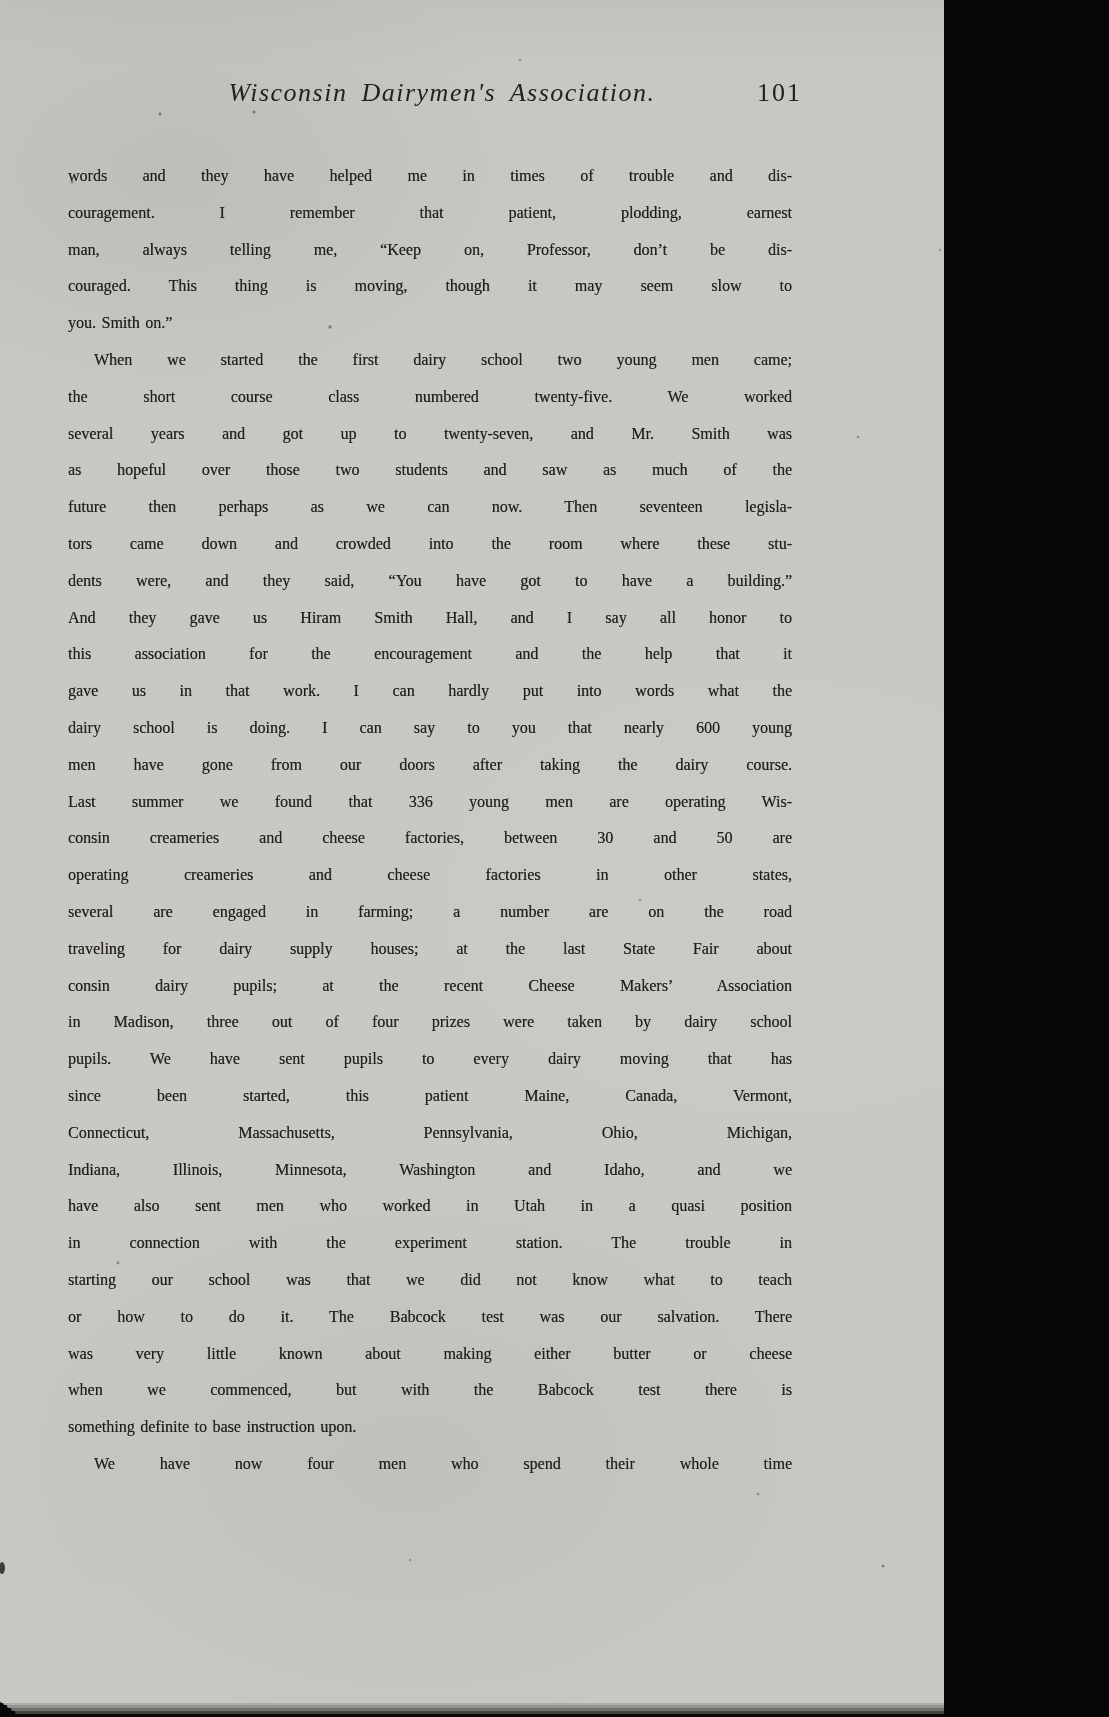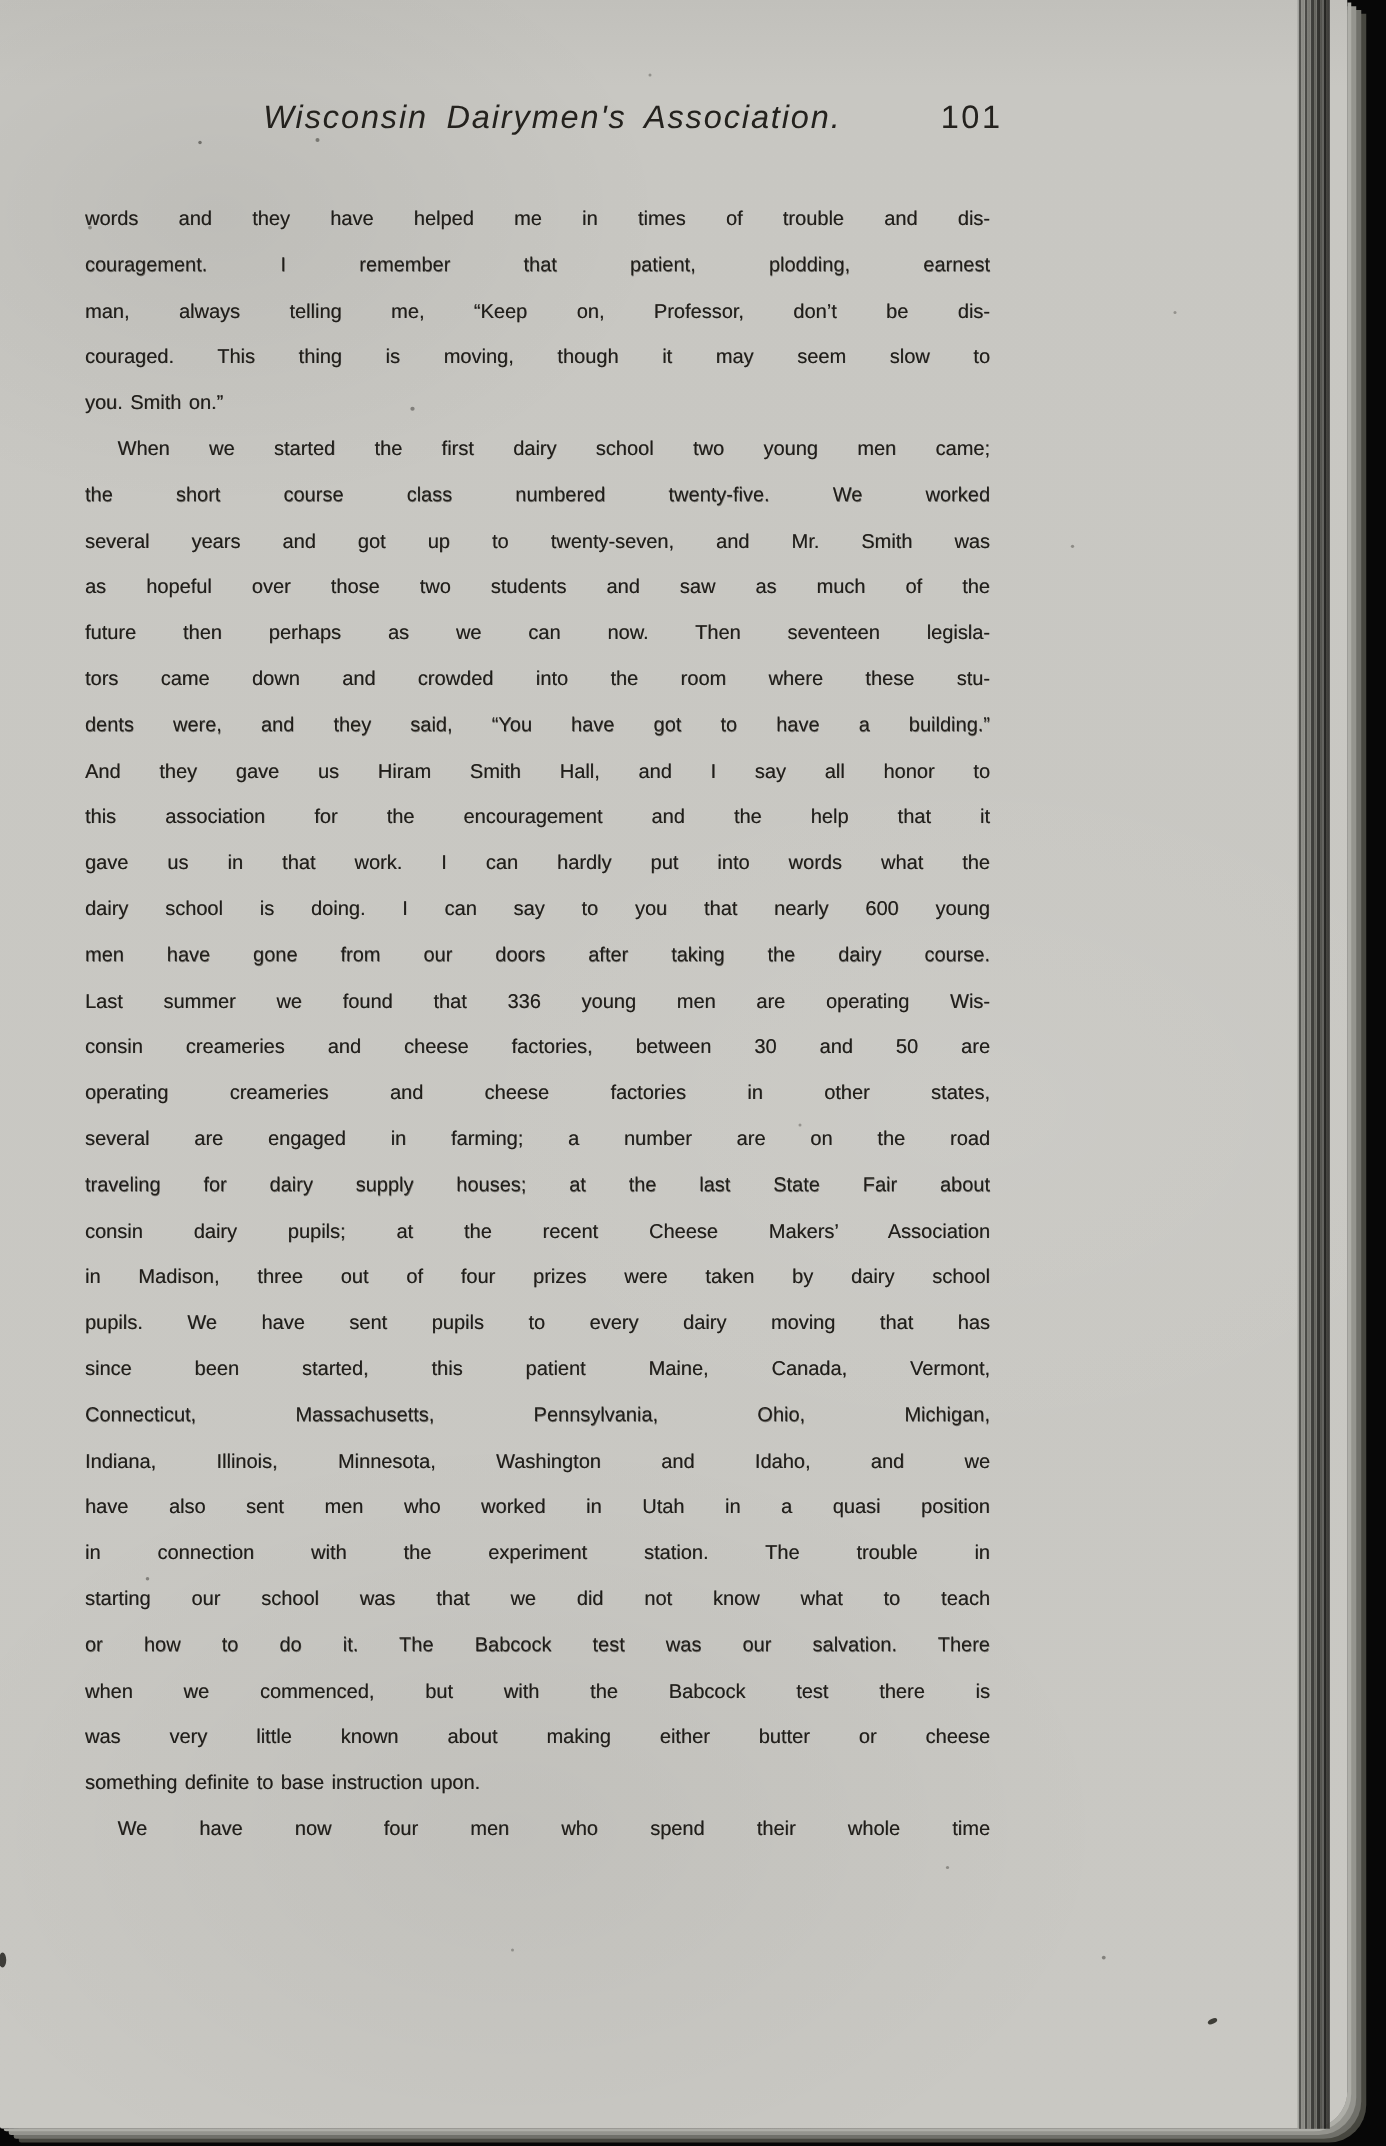--- a/index.html
+++ b/index.html
@@ -2,25 +2,25 @@
 <html><head>
 <meta charset="utf-8">
 <style>
   html, body {
     margin: 0;
     padding: 0;
     background: #060606;
   }
   .canvas {
     position: relative;
-    width: 1109px;
+    width: 944px;
     height: 1717px;
     overflow: hidden;
     background: #070707;
-    font-family: Liberation Sans, sans-serif;
+    font-family: Liberation Serif, serif;
   }
   
   .paper {
     position: absolute;
     left: 0;
     top: 0;
     width: 1078px;
     height: 1703px;
     background:
       radial-gradient(520px 340px at 16% 10%, rgba(0,0,0,0.05), rgba(0,0,0,0) 70%),
@@ -173,23 +173,23 @@
         <div class="line">Indiana, Illinois, Minnesota, Washington and Idaho, and we</div>
 
         <div class="line">have also sent men who worked in Utah in a quasi position</div>
 
         <div class="line">in connection with the experiment station.  The trouble in</div>
 
         <div class="line">starting our school was that we did not know what to teach</div>
 
         <div class="line">or how to do it.  The Babcock test was our salvation.  There</div>
 
+        <div class="line">was very little known about making either butter or cheese</div>
+
         <div class="line">when we commenced, but with the Babcock test there is</div>
-
-        <div class="line">was very little known about making either butter or cheese</div>
 
         <div class="line end">something definite to base instruction upon.</div>
 
         <div class="line indent">We have now four men who spend their whole time</div>
 
       </div>
 
     <svg class="specks" width="1078" height="1703">
       <circle cx="160" cy="114" r="1.4" fill="#3c3a35" opacity="0.6"></circle>
       <circle cx="254" cy="112" r="1.6" fill="#3c3a35" opacity="0.55"></circle>

